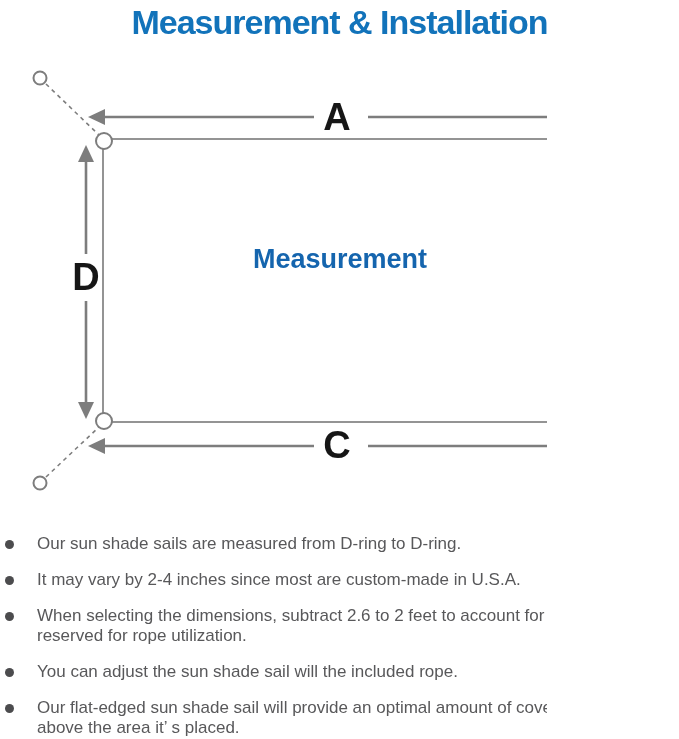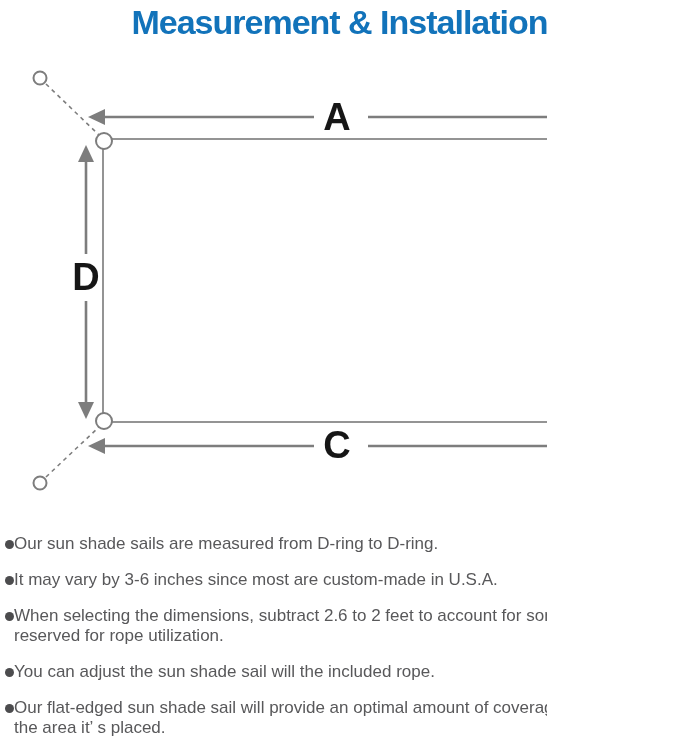--- a/index.html
+++ b/index.html
@@ -50,21 +50,21 @@
   }
   .center-sub{
     margin-top:3px;font-size:15px;line-height:20px;color:var(--subtitle-blue);
   }
 
   .notes{
     position:absolute;top:534px;left:0;width:679px;
     margin:0;padding:0;list-style:none;
   }
   .notes li{
-    position:relative;padding-left:14px;margin:0 0 16px 0;
+    position:relative;padding-left:37px;margin:0 0 16px 0;
     font-size:17px;line-height:20px;color:var(--text-gray);
   }
   .notes li::before{
     content:"";position:absolute;left:5px;top:5.5px;
     width:9px;height:9px;border-radius:50%;background:var(--bullet-gray);
   }
   .notes li.narrow{max-width:630px;}
 </style>
 </head>
 <body>
@@ -113,24 +113,25 @@
       <line class="shaft" x1="86" y1="256" x2="86" y2="357"></line>
       <polygon class="head" points="86,374 78,357 94,357"></polygon>
     </svg>
 
     <div class="dim-label label-a">A</div>
     <div class="dim-label label-b">B</div>
     <div class="dim-label label-c">C</div>
     <div class="dim-label label-d">D</div>
 
     <div class="center-text">
+      <div class="center-heading">Measurement</div>
     </div>
   </div>
 
   <ul class="notes">
     <li>Our sun shade sails are measured from D-ring to D-ring.</li>
-    <li>It may vary by 3-6 inches since most are custom-made in U.S.A.</li>
+    <li>It may vary by 2-4 inches since most are custom-made in U.S.A.</li>
     <li>When selecting the dimensions, subtract 2.6 to 2 feet to account for some spacing reserved for rope utilization.</li>
     <li>You can adjust the sun shade sail will the included rope.</li>
     <li class="narrow">Our flat-edged sun shade sail will provide an optimal amount of coverage above the area it’ s placed.</li>
   </ul>
 
 </div>
 
 </body></html>

